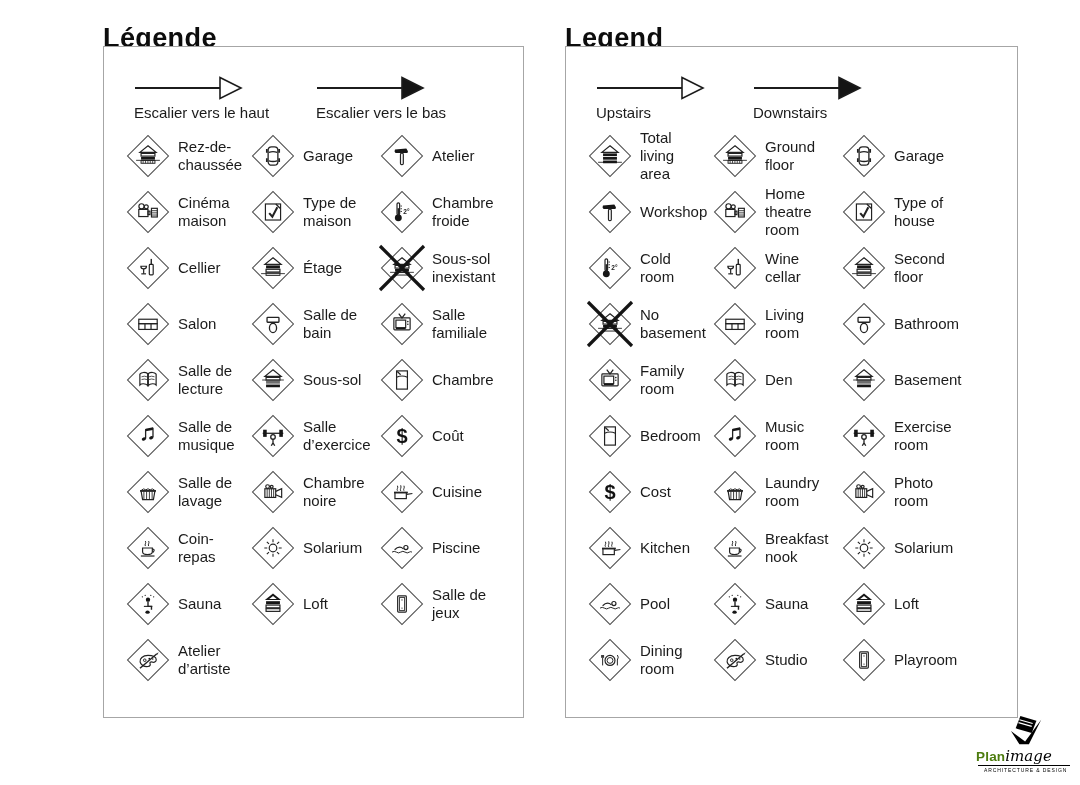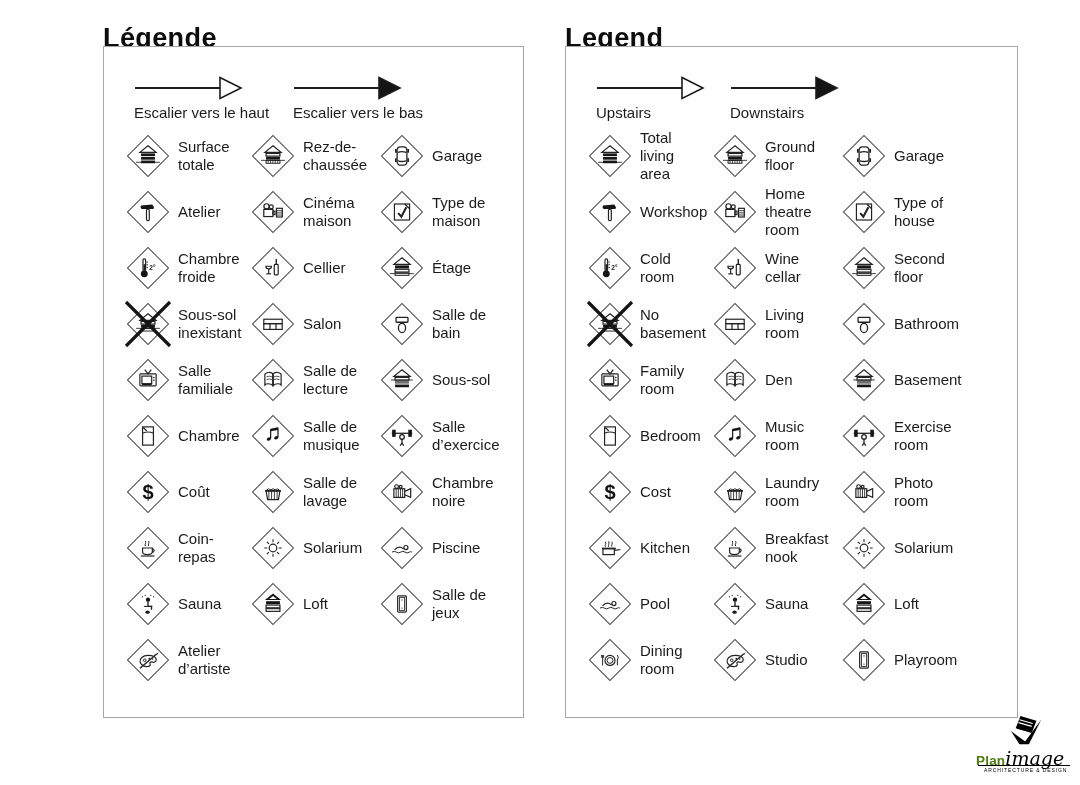--- a/index.html
+++ b/index.html
@@ -8,41 +8,41 @@
     background:#ffffff;color:#1b1b1b;
     font-family:"Liberation Sans",sans-serif;
   }
   .panel-title{position:absolute;top:1px;font-size:27px;font-weight:bold;letter-spacing:.4px;color:#0d0d0d;}
   #title-fr{left:103px;text-align:center;}
   #title-en{left:565px;}
   .panel{position:absolute;top:46px;width:419px;height:670px;border:1px solid #a6a6a6;background:#fff;}
   #panel-fr{left:103px;}
   #panel-en{left:565px;padding-left:32px;}
 
-  .arrows{position:absolute;top:28px;left:30px;display:flex;gap:24px;}
+  .arrows{position:absolute;top:28px;left:30px;display:flex;gap:47px;}
   .arrow-group{display:flex;flex-direction:column;}
   .arrow-svg{width:110px;height:26px;margin-bottom:3px;}
   .arrow-svg line{stroke:#1c1c1c;stroke-width:2;}
   .arrow-svg polygon{stroke:#1c1c1c;stroke-width:1.6;}
   .arrow-label{font-size:15px;white-space:nowrap;}
 
   .grid{position:absolute;left:22px;top:81px;display:grid;grid-template-columns:125px 129px 140px;grid-auto-rows:56px;}
   .cell{display:flex;align-items:center;}
   .iconwrap{position:relative;width:44px;height:44px;flex:0 0 44px;}
   .diamond{position:absolute;left:7px;top:7px;width:28px;height:28px;border:1.5px solid #4d4d4d;transform:rotate(45deg);background:#fff;}
   .glyph{position:absolute;left:9px;top:9px;width:26px;height:26px;}
   .cross{position:absolute;left:-4px;top:-4px;width:52px;height:52px;}
   .cross line{stroke:#141414;stroke-width:3.2;}
   .label{margin-left:8px;font-size:15px;line-height:18px;white-space:pre-line;}
 
   .logo{position:absolute;left:976px;top:716px;width:100px;height:62px;}
   .logo-emblem{position:absolute;left:30px;top:0;width:42px;height:34px;}
   .logo-text{position:absolute;left:0;top:31px;width:100px;white-space:nowrap;}
   .logo-bold{font-weight:bold;font-size:13.5px;letter-spacing:.2px;color:#4d7c0f;}
-  .logo-italic{font-style:italic;font-size:19px;font-family:"DejaVu Serif",serif;color:#000;}
+  .logo-italic{font-style:italic;font-size:15px;font-family:"DejaVu Serif",serif;color:#000;}
   .logo-rule{position:absolute;left:2px;top:49px;width:92px;height:1px;background:#000;}
   .logo-tagline{position:absolute;left:8px;top:51px;font-size:5px;letter-spacing:.9px;color:#000;}
 </style>
 </head>
 <body>
 
 <svg width="0" height="0" style="position:absolute" aria-hidden="true">
 <defs>
   <symbol id="i-total-living-area" viewBox="0 0 24 24">
         <g stroke="#222" fill="none" stroke-width="1.1">
@@ -311,30 +311,20 @@
           <polygon points="86,2.5 107,13 86,23.5" fill="#141414"></polygon>
         </svg>
       <span class="arrow-label">Escalier vers le bas</span>
     </div>
   </div>
   <div class="grid">
       <div class="cell">
         <div class="iconwrap">
           <div class="diamond"></div>
           <svg class="glyph" viewBox="0 0 24 24">
-            <use href="#i-total-living-area"></use>
-          </svg>
-        </div>
-        <div class="label">Surface
-totale</div>
-      </div>
-      <div class="cell">
-        <div class="iconwrap">
-          <div class="diamond"></div>
-          <svg class="glyph" viewBox="0 0 24 24">
             <use href="#i-ground-floor"></use>
           </svg>
         </div>
         <div class="label">Rez-de-
 chaussée</div>
       </div>
       <div class="cell">
         <div class="iconwrap">
           <div class="diamond"></div>
           <svg class="glyph" viewBox="0 0 24 24">
@@ -512,20 +502,29 @@
       </div>
       <div class="cell">
         <div class="iconwrap">
           <div class="diamond"></div>
           <svg class="glyph" viewBox="0 0 24 24">
             <use href="#i-photo-room"></use>
           </svg>
         </div>
         <div class="label">Chambre
 noire</div>
+      </div>
+      <div class="cell">
+        <div class="iconwrap">
+          <div class="diamond"></div>
+          <svg class="glyph" viewBox="0 0 24 24">
+            <use href="#i-kitchen"></use>
+          </svg>
+        </div>
+        <div class="label">Cuisine</div>
       </div>
       <div class="cell">
         <div class="iconwrap">
           <div class="diamond"></div>
           <svg class="glyph" viewBox="0 0 24 24">
             <use href="#i-breakfast-nook"></use>
           </svg>
         </div>
         <div class="label">Coin-
 repas</div>

